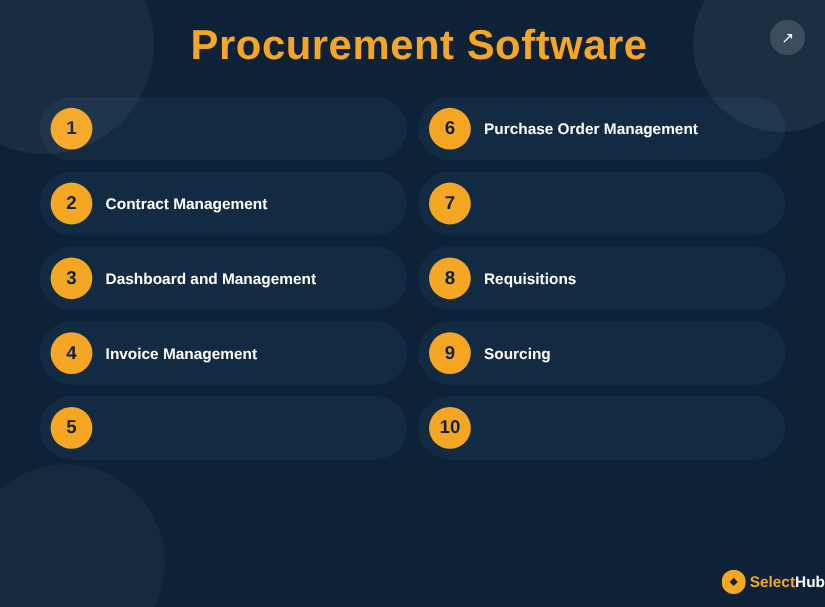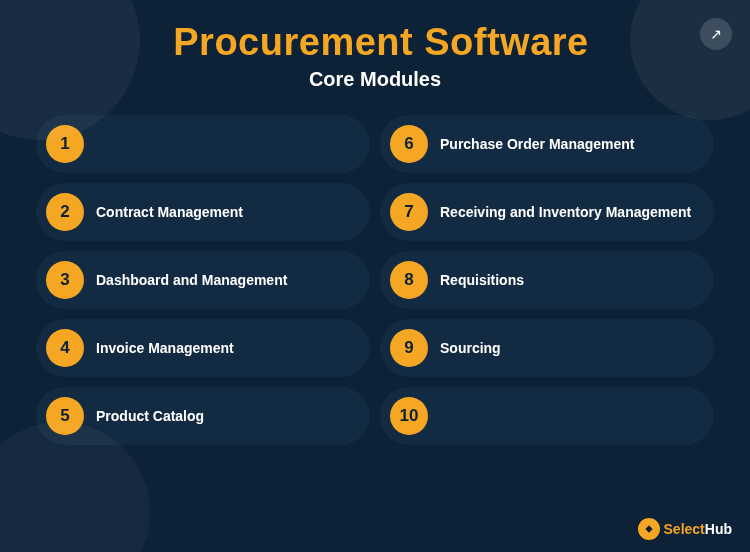--- a/index.html
+++ b/index.html
@@ -126,21 +126,21 @@
       color: #ffffff;
       font-size: 14px;
       font-weight: 600;
       line-height: 1.3;
     }
 
     
     .selecthub-logo {
       position: absolute;
       bottom: 12px;
-      right: 18px;
+      right: 0;
       display: flex;
       align-items: center;
       gap: 4px;
     }
 
     .selecthub-icon {
       width: 22px;
       height: 22px;
     }
 
@@ -159,58 +159,55 @@
 
 <div class="bg-container">
   <div class="deco-circle-tl"></div>
   <div class="deco-circle-tr"></div>
   <div class="deco-circle-bl"></div>
 
   <div class="arrow-icon">↗</div>
 
   <div class="header">
     <div class="main-title">Procurement Software</div>
-    <div class="sub-title">Core Modules</div>
   </div>
 
   <div class="modules-grid" id="modules-grid">
   <div class="module-item">
         <div class="module-number">1</div>
       </div>
       <div class="module-item">
         <div class="module-number">6</div>
         <div class="module-label">Purchase Order Management</div>
       </div>
       <div class="module-item">
         <div class="module-number">2</div>
         <div class="module-label">Contract Management</div>
       </div>
       <div class="module-item">
         <div class="module-number">7</div>
-        <div class="module-label">Receiving and Inventory Management</div>
       </div>
       <div class="module-item">
         <div class="module-number">3</div>
         <div class="module-label">Dashboard and Management</div>
       </div>
       <div class="module-item">
         <div class="module-number">8</div>
         <div class="module-label">Requisitions</div>
       </div>
       <div class="module-item">
         <div class="module-number">4</div>
         <div class="module-label">Invoice Management</div>
       </div>
       <div class="module-item">
         <div class="module-number">9</div>
         <div class="module-label">Sourcing</div>
       </div>
       <div class="module-item">
         <div class="module-number">5</div>
-        <div class="module-label">Product Catalog</div>
       </div>
       <div class="module-item">
         <div class="module-number">10</div>
       </div>
     </div>
 
   <div class="selecthub-logo">
     <svg class="selecthub-icon" viewBox="0 0 24 24" xmlns="http://www.w3.org/2000/svg">
       <circle cx="12" cy="12" r="12" fill="#f5a623"></circle>
       <path d="M8 12 L12 8 L16 12 L12 16 Z" fill="#0d2137"></path>

